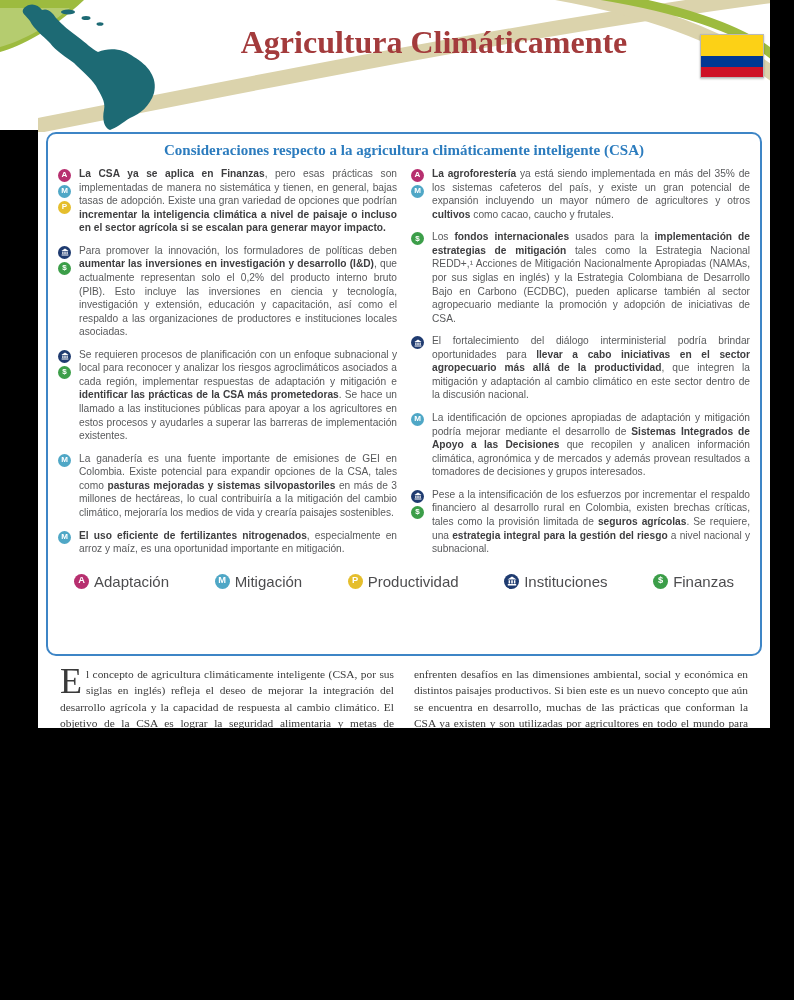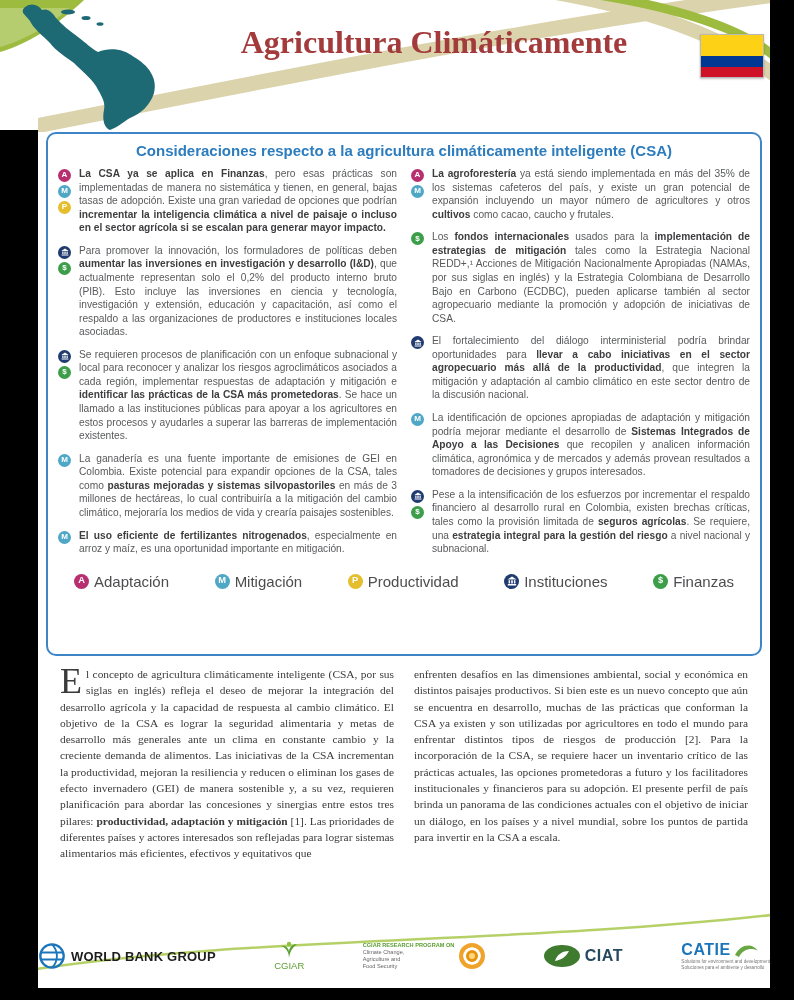--- a/index.html
+++ b/index.html
@@ -1,33 +1,33 @@
 <!DOCTYPE html>
 <html><head>
 <meta charset="utf-8">
 <style>
   html,body{margin:0;padding:0;background:#000;}
-  .canvas{position:relative;width:794px;height:1000px;background:#000;overflow:hidden;
+  .canvas{position:relative;width:794px;height:728px;background:#000;overflow:hidden;
           font-family:"Liberation Sans",sans-serif;}
   .page{position:absolute;left:38px;top:0;width:732px;height:988px;background:#fff;overflow:hidden;}
   .corner-cover{position:absolute;left:0;top:0;width:38px;height:130px;background:#fff;}
   .map{position:absolute;left:10px;top:2px;width:164px;height:132px;z-index:6;}
   .wedge{position:absolute;left:0;top:0;width:96px;height:62px;z-index:5;}
   .header-bands{position:absolute;left:0;top:0;width:732px;height:132px;z-index:1;}
   .title{position:absolute;left:132px;right:72px;top:22px;z-index:7;text-align:center;
          font-family:"Liberation Serif",serif;font-weight:bold;font-size:32px;line-height:1.3;
          color:#A33B3C;}
   .flag{position:absolute;right:6px;top:34px;width:62px;height:42px;z-index:7;
         border:1px solid #b9b9b9;box-shadow:0 1px 2px rgba(0,0,0,.25);}
   .flag .y{height:50%;}
   .flag .b{height:25%;}
   .flag .r{height:25%;}
   .consider-box{position:absolute;left:8px;right:8px;top:132px;height:524px;
         border:2px solid #3D85C6;border-radius:10px;padding:6px 10px 4px;box-sizing:border-box;background:#fff;}
-  .consider-heading{text-align:center;color:#2C7CBE;font-weight:bold;font-size:15px;margin:2px 0 8px;}
+  .consider-heading{text-align:center;color:#2C7CBE;font-weight:bold;font-size:15px;margin:2px 0 8px;font-family:Liberation Serif, serif;}
   .cols{display:flex;gap:14px;}
   .col{flex:1;}
   .bullet{display:flex;gap:6px;margin-bottom:9px;}
   .bicons{display:flex;flex-direction:column;gap:3px;flex:0 0 15px;padding-top:2px;}
   .cicon{width:13px;height:13px;border-radius:50%;color:#fff;display:flex;align-items:center;
          justify-content:center;font-weight:bold;line-height:1;}
   .btext{font-size:10.2px;line-height:1.33;color:#58595B;text-align:justify;}
   .btext b{color:#3E3E40;}
   .legend{display:flex;justify-content:space-between;padding:6px 16px 0;border-top:0;margin-top:2px;}
   .lgitem{display:flex;align-items:center;gap:5px;}

